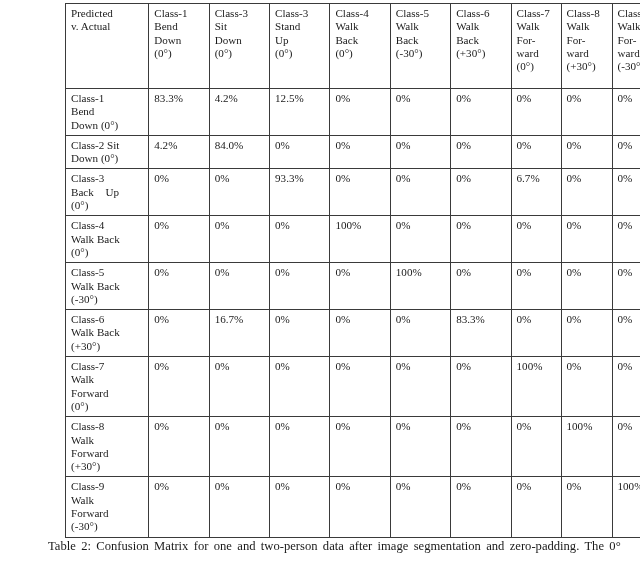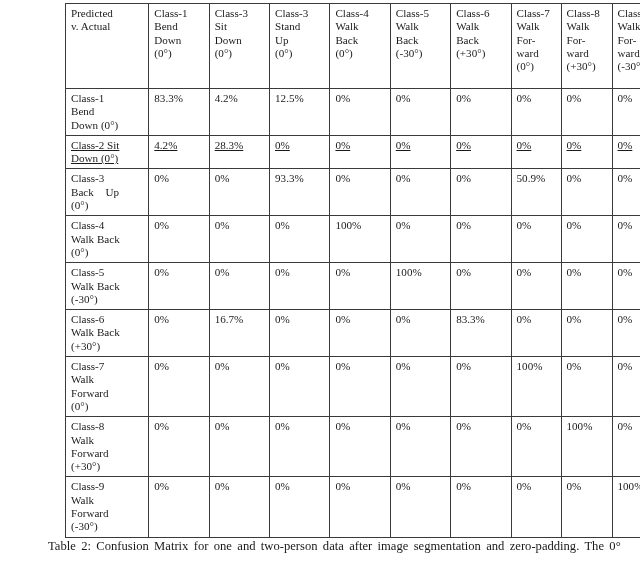--- a/index.html
+++ b/index.html
@@ -74,21 +74,21 @@
     white-space: nowrap;
   }
   .lbl-line { display: block; white-space: nowrap; }
   .lbl-just {
     display: block;
     white-space: nowrap;
     word-spacing: 9px;
   }
 
   tr.r1 td { height: 36px; }
-  tr.r2 td { height: 24px; text-decoration: underline; }
+  tr.r2 td { height: 24px; }
   tr.r3 td { height: 37px; }
   tr.r4 td { height: 33px; }
   tr.r5 td { height: 36px; }
   tr.r6 td { height: 33px; }
   tr.r7 td { height: 47px; }
   tr.r8 td { height: 47px; }
   tr.r9 td { height: 47px; }
 
   
   #caption {
@@ -208,21 +208,21 @@
         <td class="value">0%</td>
         <td class="value">0%</td>
       </tr>
 
       <tr class="r2">
         <td class="rowlabel">
           <span class="lbl-line">Class-2 Sit</span>
           <span class="lbl-line">Down (0°)</span>
         </td>
         <td class="value">4.2%</td>
-        <td class="value">28.3%</td>
+        <td class="value">84.0%</td>
         <td class="value">0%</td>
         <td class="value">0%</td>
         <td class="value">0%</td>
         <td class="value">0%</td>
         <td class="value">0%</td>
         <td class="value">0%</td>
         <td class="value">0%</td>
       </tr>
 
       <tr class="r3">
@@ -230,21 +230,21 @@
           <span class="lbl-line">Class-3</span>
           <span class="lbl-just">Back Up</span>
           <span class="lbl-line">(0°)</span>
         </td>
         <td class="value">0%</td>
         <td class="value">0%</td>
         <td class="value">93.3%</td>
         <td class="value">0%</td>
         <td class="value">0%</td>
         <td class="value">0%</td>
-        <td class="value">50.9%</td>
+        <td class="value">6.7%</td>
         <td class="value">0%</td>
         <td class="value">0%</td>
       </tr>
 
       <tr class="r4">
         <td class="rowlabel">
           <span class="lbl-line">Class-4</span>
           <span class="lbl-line">Walk Back</span>
           <span class="lbl-line">(0°)</span>
         </td>

